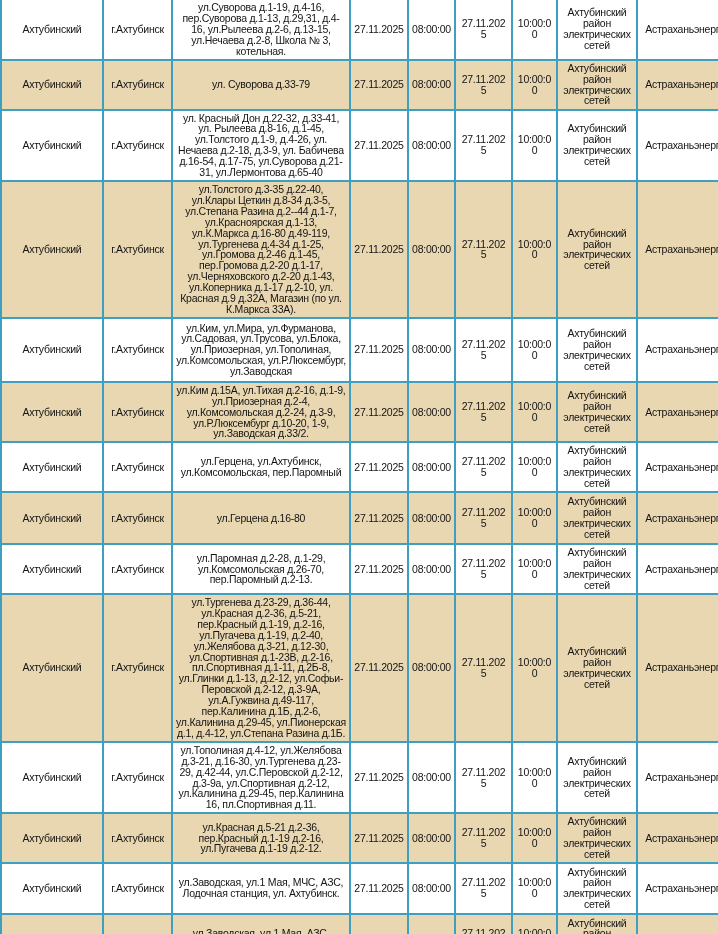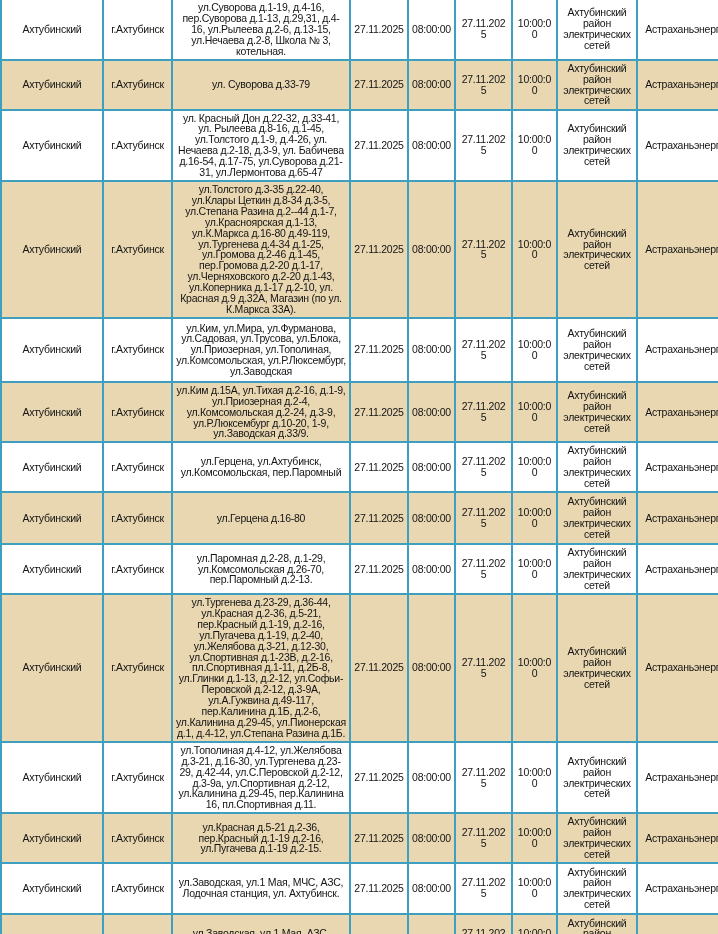--- a/index.html
+++ b/index.html
@@ -102,21 +102,21 @@
       <td>08:00:00</td>
       <td>27.11.2025</td>
       <td>10:00:00</td>
       <td>Ахтубинский район электрических сетей</td>
       <td>Астраханьэнерго</td>
     </tr>
 
     <tr>
       <td>Ахтубинский</td>
       <td>г.Ахтубинск</td>
-      <td>ул. Красный Дон д.22-32, д.33-41, ул. Рылеева д.8-16, д.1-45, ул.Толстого д.1-9, д.4-26, ул. Нечаева д.2-18, д.3-9, ул. Бабичева д.16-54, д.17-75, ул.Суворова д.21-31, ул.Лермонтова д.65-47</td>
+      <td>ул. Красный Дон д.22-32, д.33-41, ул. Рылеева д.8-16, д.1-45, ул.Толстого д.1-9, д.4-26, ул. Нечаева д.2-18, д.3-9, ул. Бабичева д.16-54, д.17-75, ул.Суворова д.21-31, ул.Лермонтова д.65-40</td>
       <td>27.11.2025</td>
       <td>08:00:00</td>
       <td>27.11.2025</td>
       <td>10:00:00</td>
       <td>Ахтубинский район электрических сетей</td>
       <td>Астраханьэнерго</td>
     </tr>
 
     <tr>
       <td>Ахтубинский</td>
@@ -138,21 +138,21 @@
       <td>08:00:00</td>
       <td>27.11.2025</td>
       <td>10:00:00</td>
       <td>Ахтубинский район электрических сетей</td>
       <td>Астраханьэнерго</td>
     </tr>
 
     <tr>
       <td>Ахтубинский</td>
       <td>г.Ахтубинск</td>
-      <td>ул.Ким д.15А, ул.Тихая д.2-16, д.1-9, ул.Приозерная д.2-4, ул.Комсомольская д.2-24, д.3-9, ул.Р.Люксембург д.10-20, 1-9, ул.Заводская д.33/9.</td>
+      <td>ул.Ким д.15А, ул.Тихая д.2-16, д.1-9, ул.Приозерная д.2-4, ул.Комсомольская д.2-24, д.3-9, ул.Р.Люксембург д.10-20, 1-9, ул.Заводская д.33/2.</td>
       <td>27.11.2025</td>
       <td>08:00:00</td>
       <td>27.11.2025</td>
       <td>10:00:00</td>
       <td>Ахтубинский район электрических сетей</td>
       <td>Астраханьэнерго</td>
     </tr>
 
     <tr>
       <td>Ахтубинский</td>
@@ -210,21 +210,21 @@
       <td>08:00:00</td>
       <td>27.11.2025</td>
       <td>10:00:00</td>
       <td>Ахтубинский район электрических сетей</td>
       <td>Астраханьэнерго</td>
     </tr>
 
     <tr>
       <td>Ахтубинский</td>
       <td>г.Ахтубинск</td>
-      <td>ул.Красная д.5-21 д.2-36, пер.Красный д.1-19 д.2-16, ул.Пугачева д.1-19 д.2-15.</td>
+      <td>ул.Красная д.5-21 д.2-36, пер.Красный д.1-19 д.2-16, ул.Пугачева д.1-19 д.2-12.</td>
       <td>27.11.2025</td>
       <td>08:00:00</td>
       <td>27.11.2025</td>
       <td>10:00:00</td>
       <td>Ахтубинский район электрических сетей</td>
       <td>Астраханьэнерго</td>
     </tr>
 
     <tr>
       <td>Ахтубинский</td>

